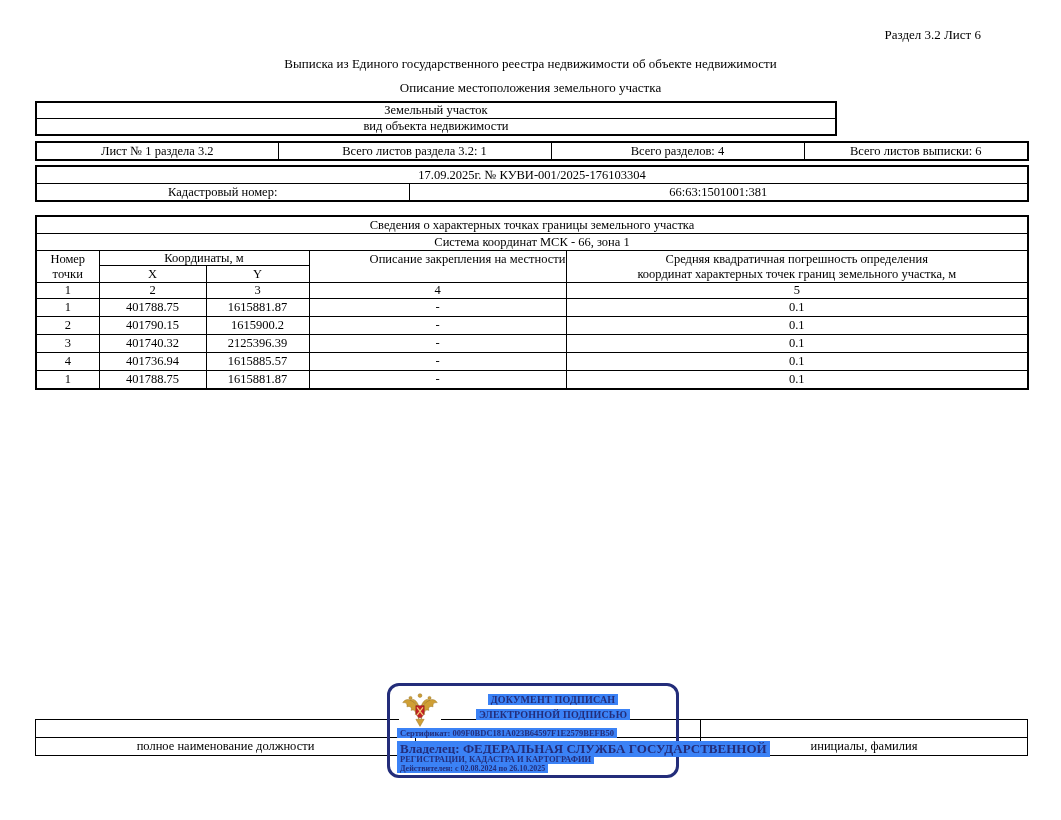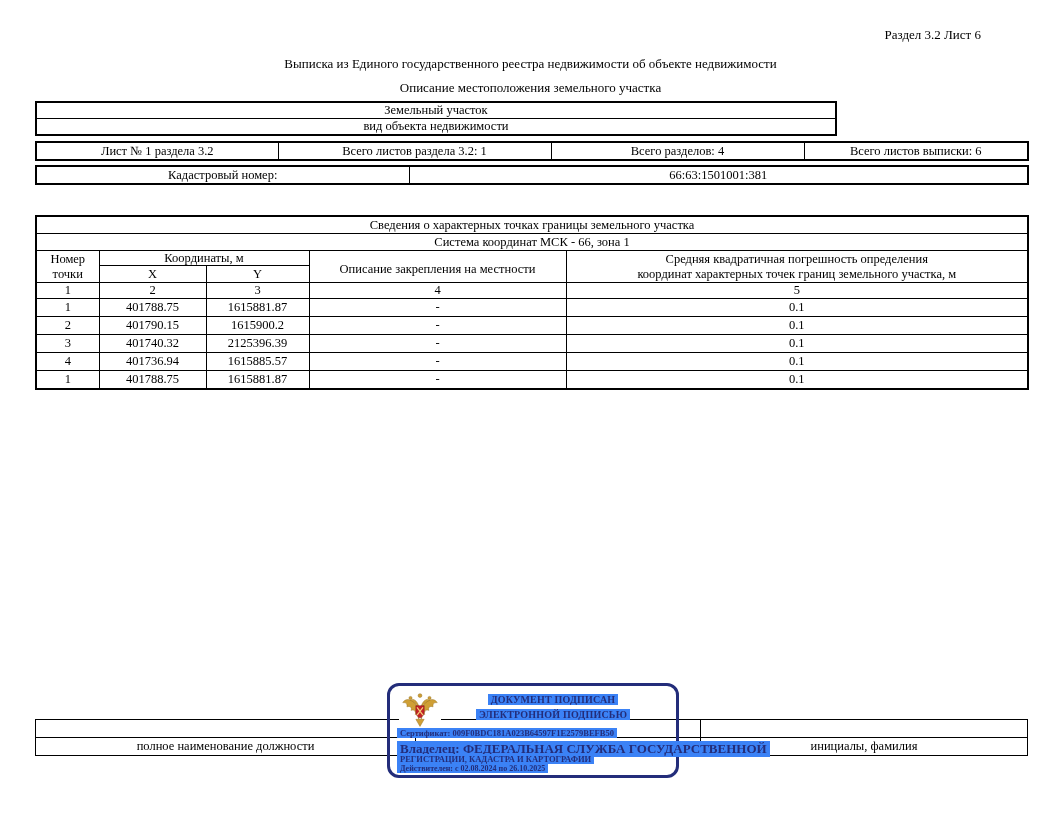--- a/index.html
+++ b/index.html
@@ -29,21 +29,21 @@
   tr.h16 td{height:15px;}
   tr.h17 td{height:16px;}
   tr.h15 td{height:14px;}
   tr.h18 td{height:17px;}
 
   .object-table{top:101px;}
   .sheet-table{top:141px;}
   .docinfo-table{top:165px;}
   .points-table{top:215px;}
 
-  .points-table td.vtop{vertical-align:top;padding-top:11px;}
+  .points-table td.vtop{vertical-align:top;padding-top:1px;text-align:right;}
   .points-table td.wrap{white-space:normal;}
 
   .footer-table{top:719px;}
   .footer-table td{border:1px solid #000;}
   .pos-caption{padding-left:55px;}
 
   .stamp{
     position:absolute;left:387px;top:683px;width:292px;height:95px;
     border:3px solid var(--stamp-border);border-radius:12px;box-sizing:border-box;
     z-index:5;color:var(--stamp-text);
@@ -96,20 +96,23 @@
   </tr>
 </tbody>
   </table>
 
 <table class="t bold-frame docinfo-table">
   <colgroup>
       <col style="width:373px">
       <col style="width:619px">
     </colgroup>
   <tbody>
+      <tr class="h17">
+        <td colspan="2" class="left">17.09.2025г. № КУВИ-001/2025-176103304</td>
+      </tr>
   <tr class="h17">
     <td class="left">Кадастровый номер:</td>
     <td class="left">66:63:1501001:381</td>
   </tr>
 </tbody>
   </table>
 
 <table class="t bold-frame points-table">
   <colgroup>
       <col style="width:63px">

